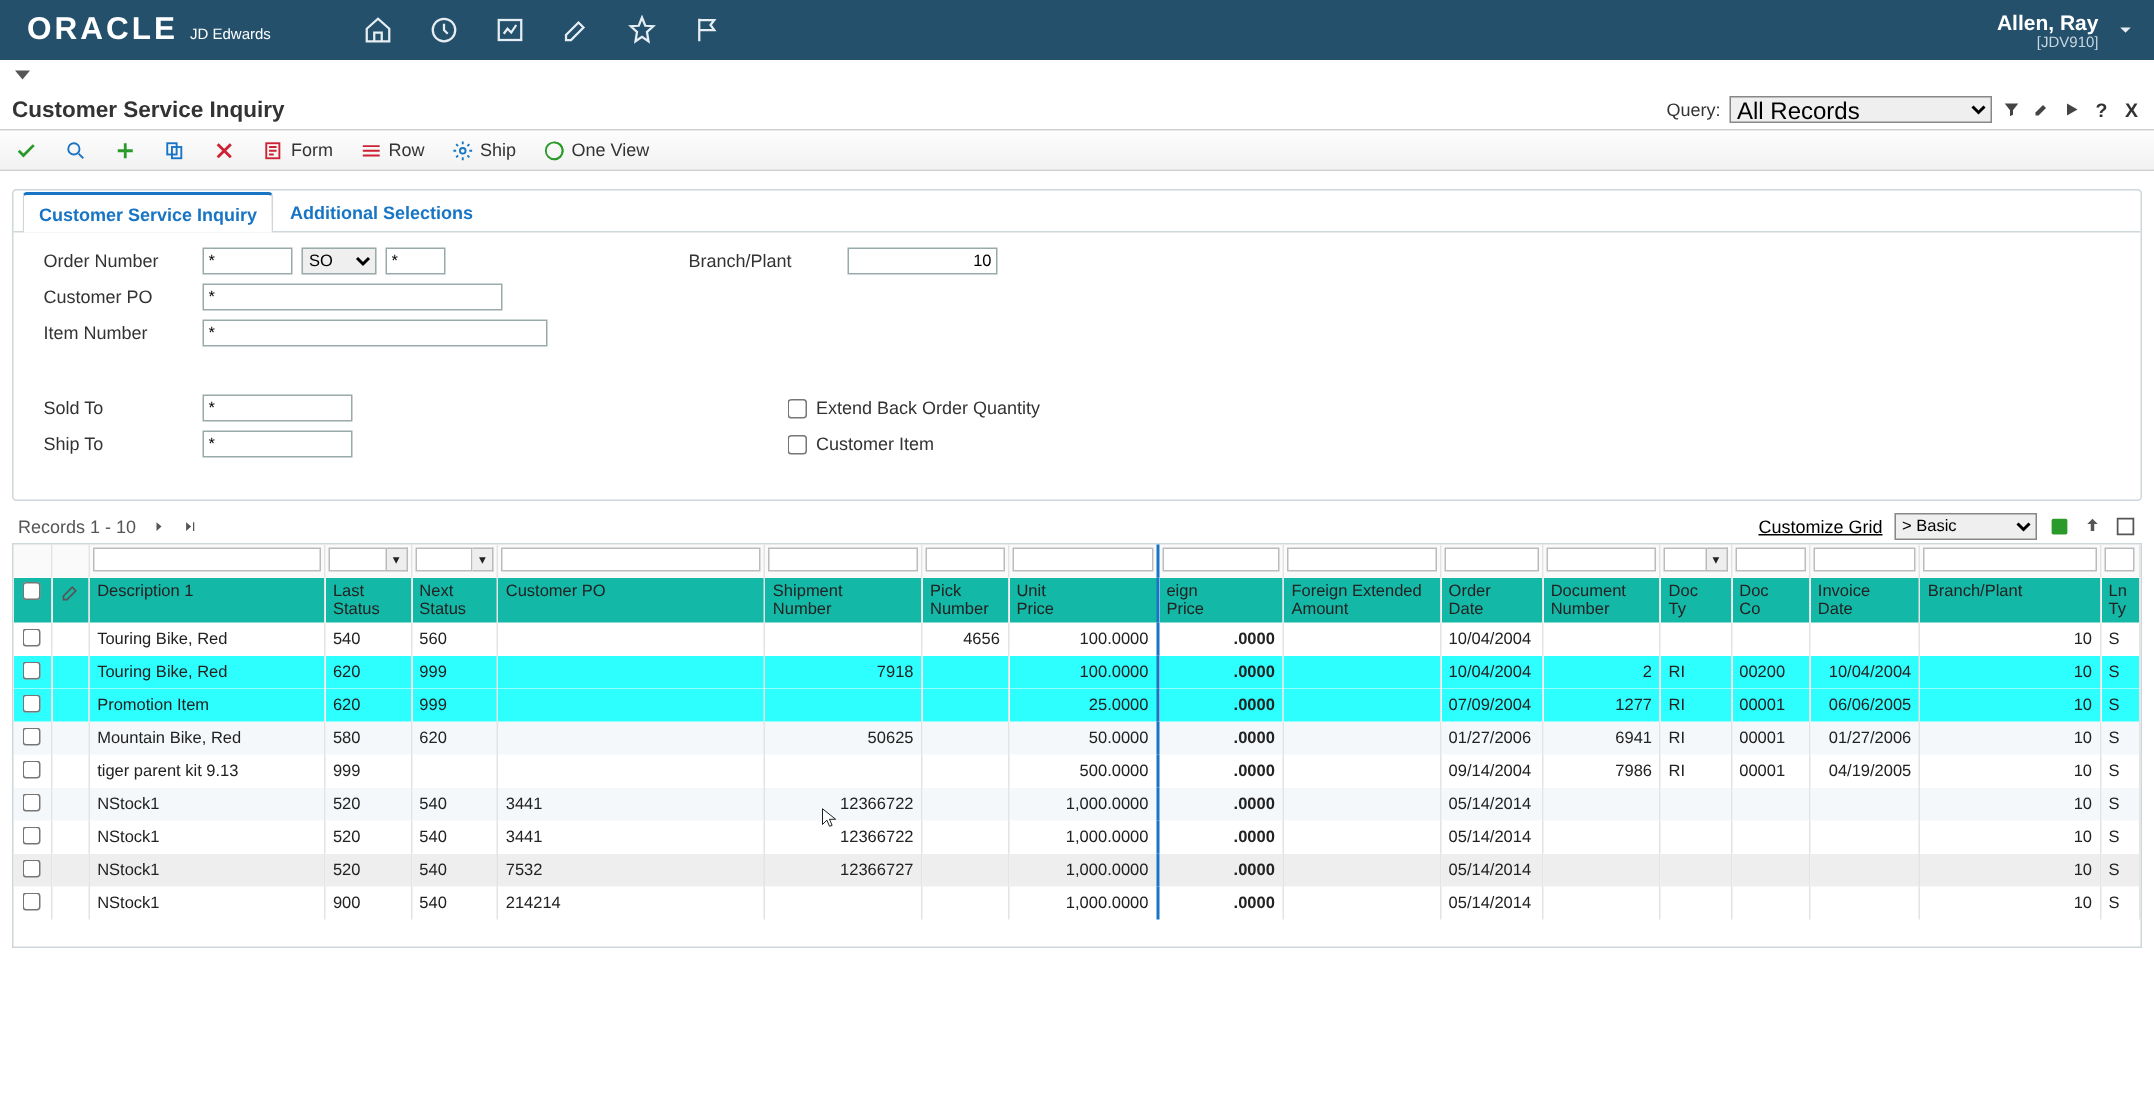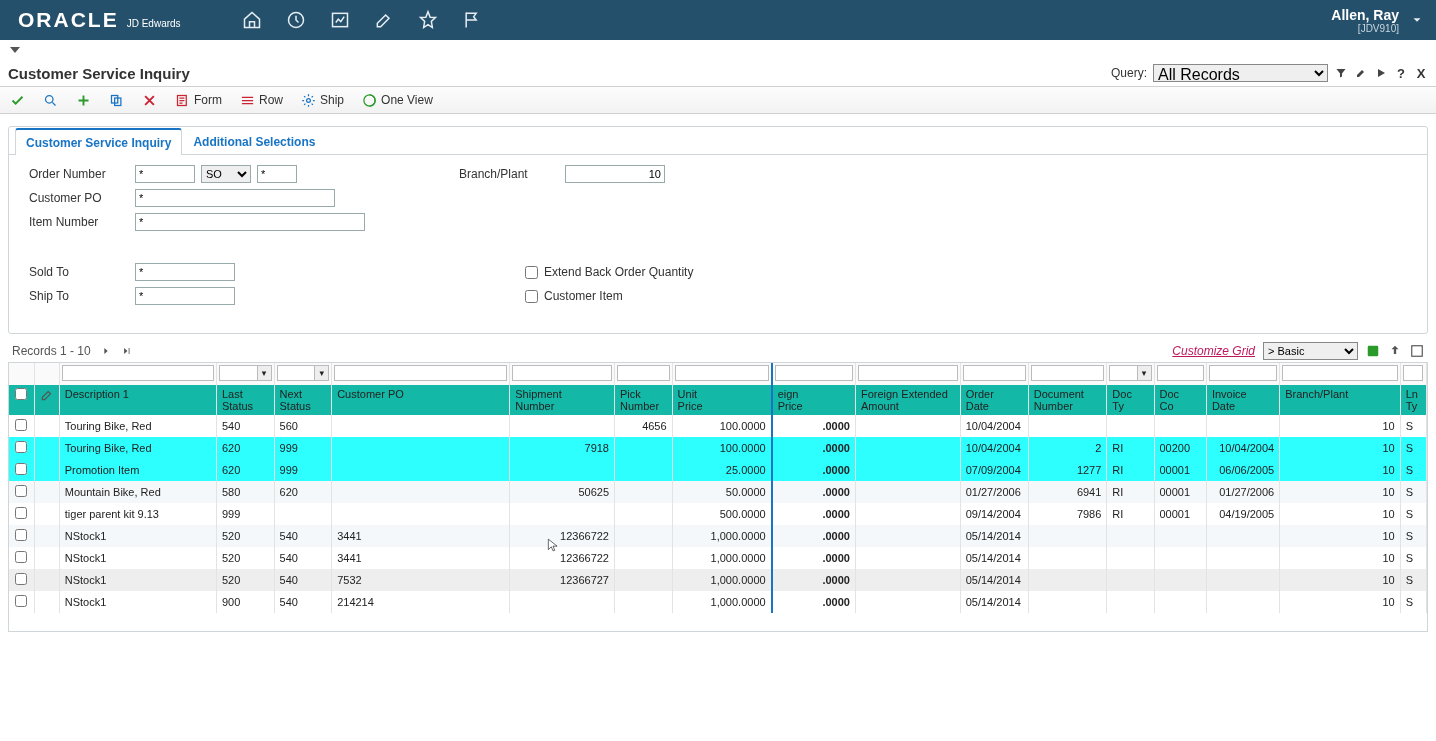--- a/index.html
+++ b/index.html
@@ -55,21 +55,21 @@
 .text-input { height: 18px; border: 1px solid #9aa; font-size: 11px; padding: 0 3px; }
 .w60 { width: 60px; } .w40 { width: 40px; } .w100 { width: 100px; } .w200 { width: 200px; }
 .select-small { height: 18px; border: 1px solid #9aa; font-size: 11px; }
 
 
 .grid-wrap { margin: 0 8px; }
 .grid-controls { display: flex; align-items: center; font-size: 12px; color: #555; padding: 2px 4px; }
 .grid-controls .recs { display: flex; align-items: center; gap: 10px; }
 .grid-controls .nav-btn { cursor: pointer; display: inline-flex; }
 .grid-controls .right { margin-left: auto; display: flex; align-items: center; gap: 8px; }
-.cust-link { text-decoration: underline; cursor: pointer; color: #be185d; font-style: italic; }
+.cust-link { text-decoration: underline; cursor: pointer; color: #000000; }
 .basic-select { height: 18px; font-size: 11px; border: 1px solid #888; width: 95px; }
 .grid-controls .gico { width: 14px; height: 14px; cursor: pointer; display: inline-flex; }
 
 
 .grid { border: 1px solid #cfd6da; font-size: 11px; color: #222; }
 .grid table { border-collapse: collapse; width: 100%; table-layout: fixed; }
 .grid th, .grid td { border-right: 1px solid #e3e3e3; padding: 3px 5px; height: 22px; overflow: hidden; white-space: nowrap; text-overflow: ellipsis; }
 .grid thead th { background: #14b8a6; font-weight: 400; text-align: left; vertical-align: top; }
 .grid thead tr.filter th { padding: 2px; background: #fafafa; }
 .grid thead tr.filter input { width: 100%; border: 1px solid #bbb; height: 16px; font-size: 11px; }

